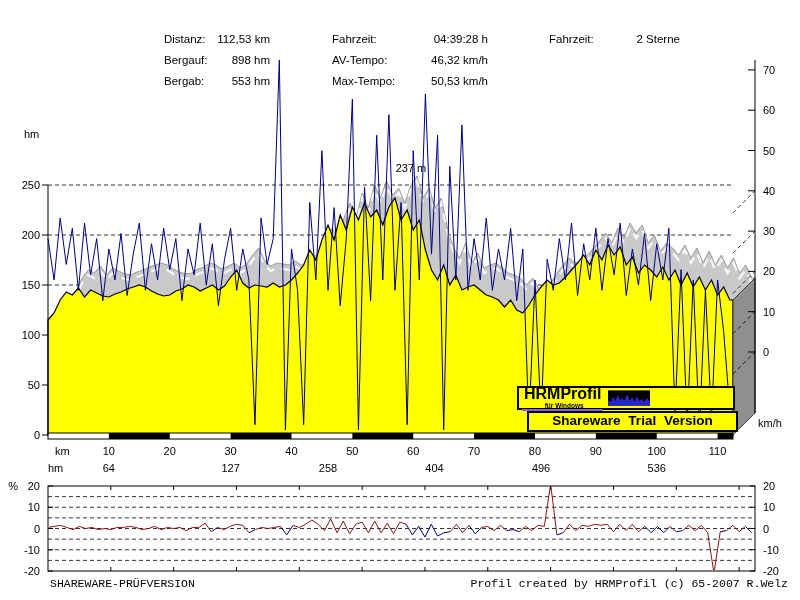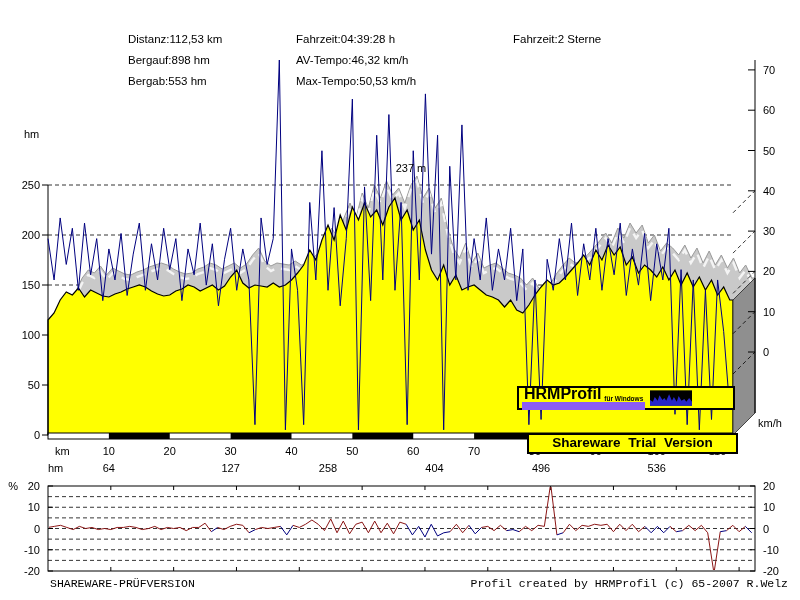--- a/index.html
+++ b/index.html
@@ -1,30 +1,30 @@
 <!DOCTYPE html>
 <html><head>
 <meta charset="utf-8">
 <style>
   html,body{margin:0;padding:0;background:#fff;}
   .screen{position:relative;width:800px;height:600px;background:#fff;overflow:hidden;
           font-family:"Liberation Sans",sans-serif;color:#000;}
   .stats{position:absolute;top:29px;font-size:11.5px;line-height:21px;}
-  .srow{display:flex;justify-content:flex-start;}
+  .srow{display:flex;justify-content:space-between;margin-left:36px;}
   #chart-svg{position:absolute;left:0;top:0;}
   svg text{font-family:"Liberation Sans",sans-serif;font-size:11px;fill:#000;}
   .logo-box1{position:absolute;left:517px;top:386px;width:218px;height:24px;background:#ffff00;
              border:2px solid #000;box-sizing:border-box;display:flex;align-items:center;padding:0 3px;}
-  .logo-text-wrap{border-bottom:8px solid #8b5cf6;display:flex;align-items:flex-end;padding:0 2px 0 2px;}
+  .logo-text-wrap{border-bottom:2px solid #8b5cf6;display:flex;align-items:center;padding:0 2px 0 2px;flex-direction:column;}
   .logo-title{font-weight:bold;font-size:16px;letter-spacing:0px;line-height:16px;}
   .logo-sub{font-weight:bold;font-size:6.5px;margin-left:3px;white-space:nowrap;}
   .logo-mount{margin-left:5px;display:block;}
   .logo-box2{position:absolute;left:527px;top:411px;width:211px;height:21px;background:#ffff00;
              border:2px solid #000;box-sizing:border-box;text-align:center;font-weight:bold;
-             font-size:13.5px;line-height:16px;word-spacing:4px;margin-top:22px;}
+             font-size:13.5px;line-height:16px;word-spacing:4px;}
   .footer{position:absolute;top:577px;font-size:11.5px;font-family:Liberation Mono, monospace;}
 </style>
 </head>
 <body>
 
 <div class="screen">
 
   <svg id="chart-svg" width="800" height="600">
       <g>
         <line x1="48" y1="385" x2="733" y2="385" stroke="#000" stroke-width="0.8" stroke-dasharray="4 3"></line>

